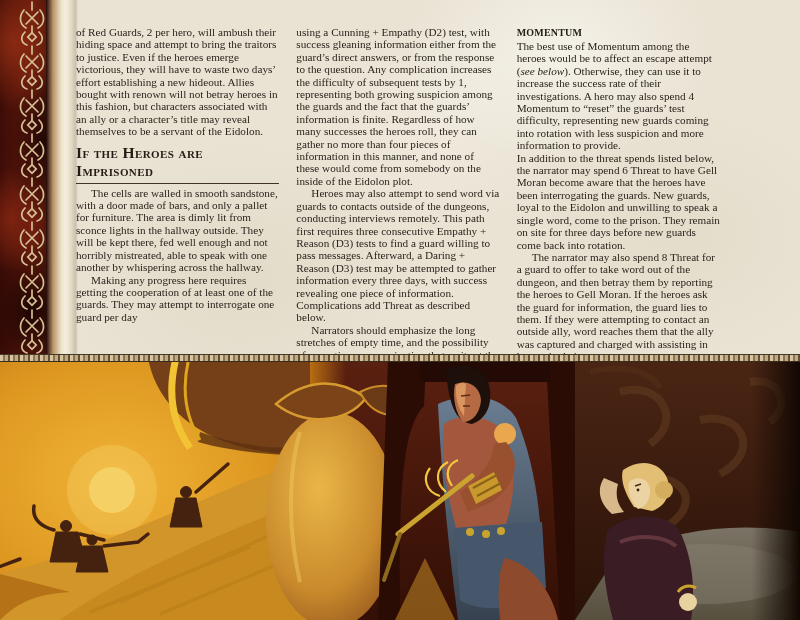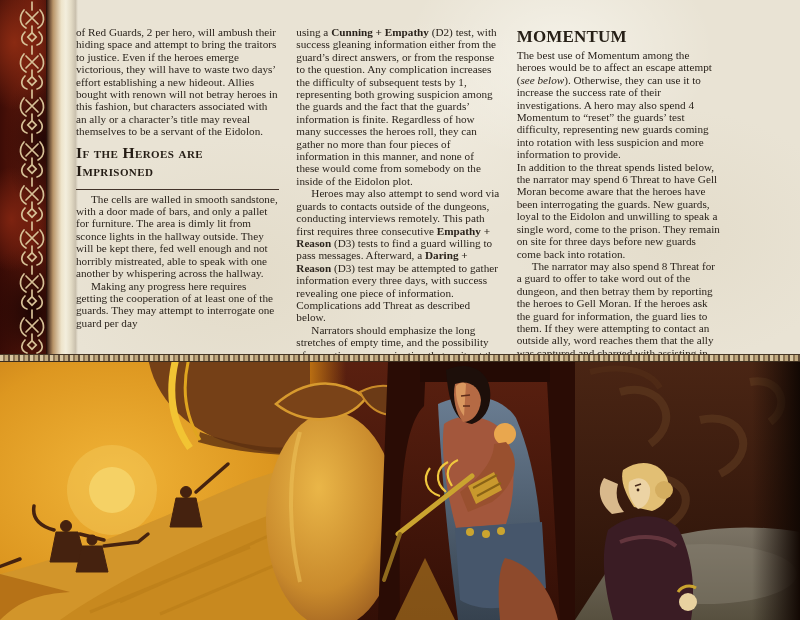--- a/index.html
+++ b/index.html
@@ -30,25 +30,25 @@
   .rope{position:absolute;left:0;top:354px;width:800px;height:8px;
     border-top:1px solid #473726;border-bottom:1px solid #3a2c1d;box-sizing:border-box;
     background:
       repeating-linear-gradient(90deg,#d8c6a0 0 3px,#8b7455 3px 5px,#c3ab80 5px 8px,#63503a 8px 10px);
   }
   
   .cols{position:absolute;left:76px;top:26px;width:644px;display:grid;
     grid-template-columns:repeat(3,1fr);column-gap:17px;}
   .col p{margin:0;font-size:11.2px;line-height:12.4px;color:#2b241d;}
   .col p.indent{text-indent:15px;}
-  .col .b{font-weight:bold;text-align:right;}
+  .col .b{font-weight:normal;text-align:right;}
   .col .i{font-style:italic;text-align:center;}
-  .col h2{margin:6px 0 3px;padding-bottom:9px;border-bottom:1.5px solid #42332a;
+  .col h2{margin:6px 0 3px;padding-bottom:3px;border-bottom:1.5px solid #42332a;
     font-variant:small-caps;font-weight:600;font-size:15.5px;letter-spacing:.4px;color:#241c14;}
-  .col h3{margin:9px 0 2px;font-size:17px;font-weight:700;letter-spacing:.2px;color:#272017;}
+  .col h3{margin:9px 0 2px;font-size:10px;font-weight:700;letter-spacing:.2px;color:#272017;}
   .col h3:first-child{margin-top:1px;}
   
   .art{position:absolute;left:0;top:362px;width:800px;height:258px;display:block;}
 </style>
 </head>
 <body>
 
 <div class="page">
 
   <div class="spine"></div>

